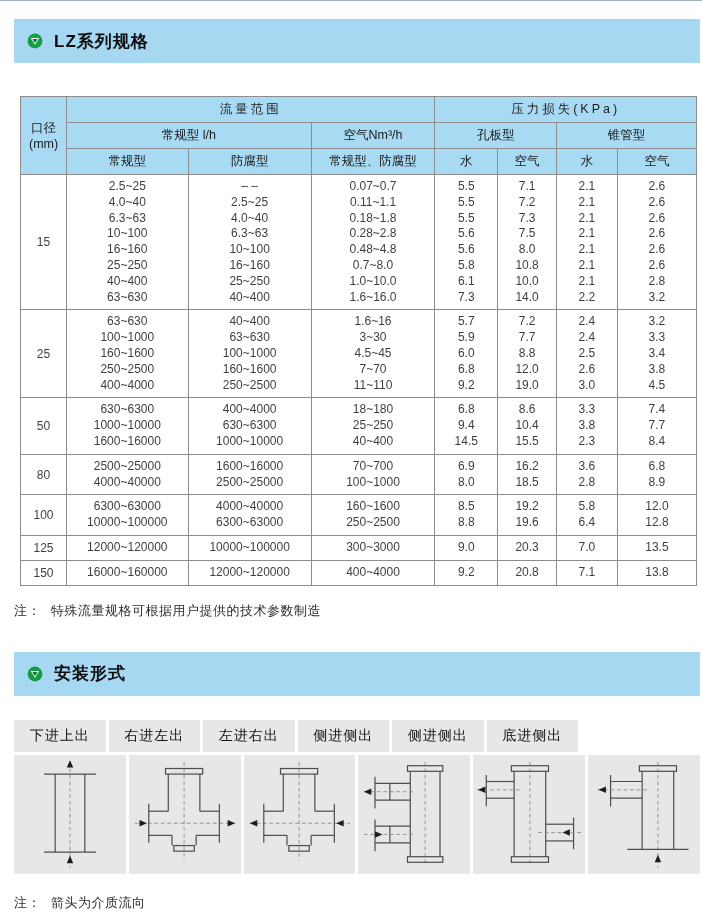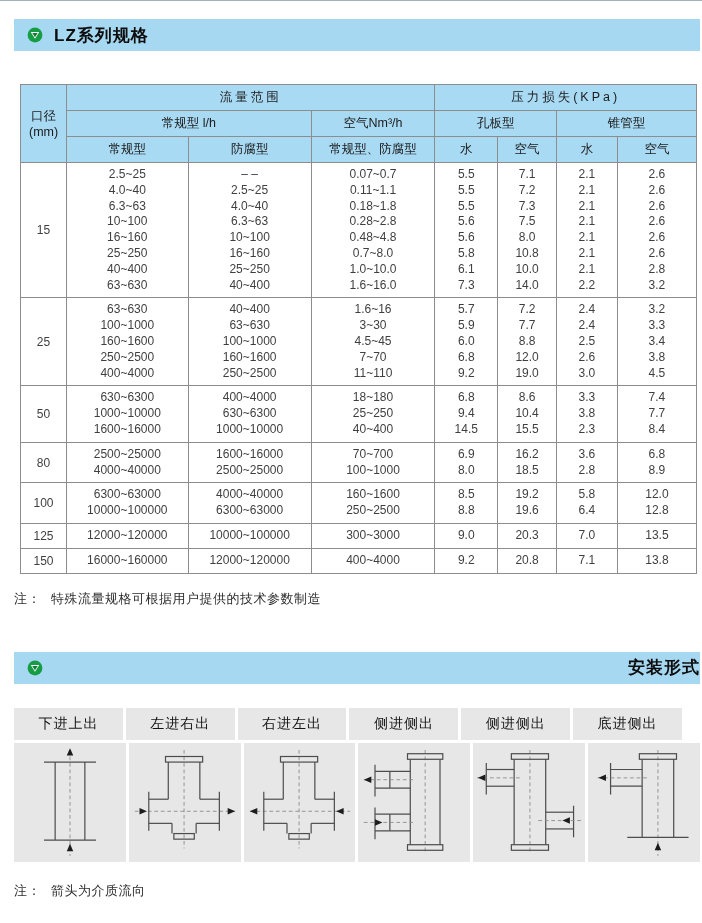--- a/index.html
+++ b/index.html
@@ -12,21 +12,21 @@
   }
   *{box-sizing:border-box;}
   html,body{margin:0;padding:0;}
   body{
     width:702px;height:923px;background:#ffffff;overflow:hidden;
     font-family:"Liberation Sans","DejaVu Sans",sans-serif;
   }
   .top-line{height:1px;background:#9fb2bd;width:100%;}
   
   .section-bar{
-    margin:18px 0 0 14px;width:686px;height:32px;background:var(--bar-blue);
+    margin:18px 0 0 14px;width:686px;height:44px;background:var(--bar-blue);
     display:flex;align-items:center;padding-left:13px;gap:11px;
   }
   .bar-icon{width:16px;height:16px;flex:0 0 auto;}
   .bar-title{font-size:17px;font-weight:bold;color:#0d0d0d;letter-spacing:1px;}
   
   table.spec{
     margin:33px 0 0 20px;width:677px;border-collapse:collapse;table-layout:fixed;
   }
   table.spec th,table.spec td{border:1px solid var(--border-gray);text-align:center;}
   table.spec thead th{
@@ -38,21 +38,21 @@
   table.spec tbody td{
     font-size:12px;color:#3f3f3f;padding:4px 12px;vertical-align:middle;background:#fff;
   }
   td.dia{font-size:12px;color:#3f3f3f;}
   .ln{line-height:15.8px;white-space:nowrap;}
   
   .note{margin:16px 0 0 14px;font-size:13px;color:#2e2e2e;letter-spacing:0.5px;}
   .note .note-prefix{margin-right:10px;}
   .note2{margin-top:20px;}
   
-  .panel-labels{margin:24px 0 0 14px;width:668px;display:flex;gap:3px;}
+  .panel-labels{margin:24px 0 0 14px;width:564px;display:flex;gap:3px;}
   .panel-label{
     flex:1;background:var(--panel-gray);height:32px;display:flex;align-items:center;
     justify-content:center;font-size:14px;color:#141414;letter-spacing:1px;
   }
   .panels{margin:3px 0 0 14px;width:686px;display:flex;gap:3px;}
   .panel{
     flex:1;background:var(--panel-gray);height:119px;display:flex;
     align-items:center;justify-content:center;
   }
   .panel svg{display:block;}
@@ -384,33 +384,33 @@
           <div class="ln">13.8</div>
         </td>
       </tr>
     </tbody>
 </table>
 
 <div class="note">
   <span class="note-prefix">注：</span><span>特殊流量规格可根据用户提供的技术参数制造</span>
 </div>
 
-<div class="section-bar" style="margin-top:44px;justify-content:space-between;">
+<div class="section-bar" style="margin-top:32px;">
   <svg class="bar-icon" viewBox="0 0 18 18">
     <circle cx="9" cy="9" r="8.3" fill="var(--icon-green)"></circle>
     <polygon points="4.2,5.6 13.8,5.6 9,13.2" fill="#ffffff"></polygon>
     <polygon points="6,6.8 12,6.8 9,11.4" fill="var(--icon-green-dark)"></polygon>
   </svg>
   <span class="bar-title">安装形式</span>
 </div>
 
 <div class="panel-labels">
   <div class="panel-label">下进上出</div>
+  <div class="panel-label">右进左出</div>
   <div class="panel-label">左进右出</div>
-  <div class="panel-label">右进左出</div>
   <div class="panel-label">侧进侧出</div>
   <div class="panel-label">侧进侧出</div>
   <div class="panel-label">底进侧出</div>
 </div>
 
 <div class="panels">
 
   <div class="panel">
     <svg width="104" height="112" viewBox="0 0 112 120">
       <line class="d" x1="56" y1="4" x2="56" y2="118"></line>

